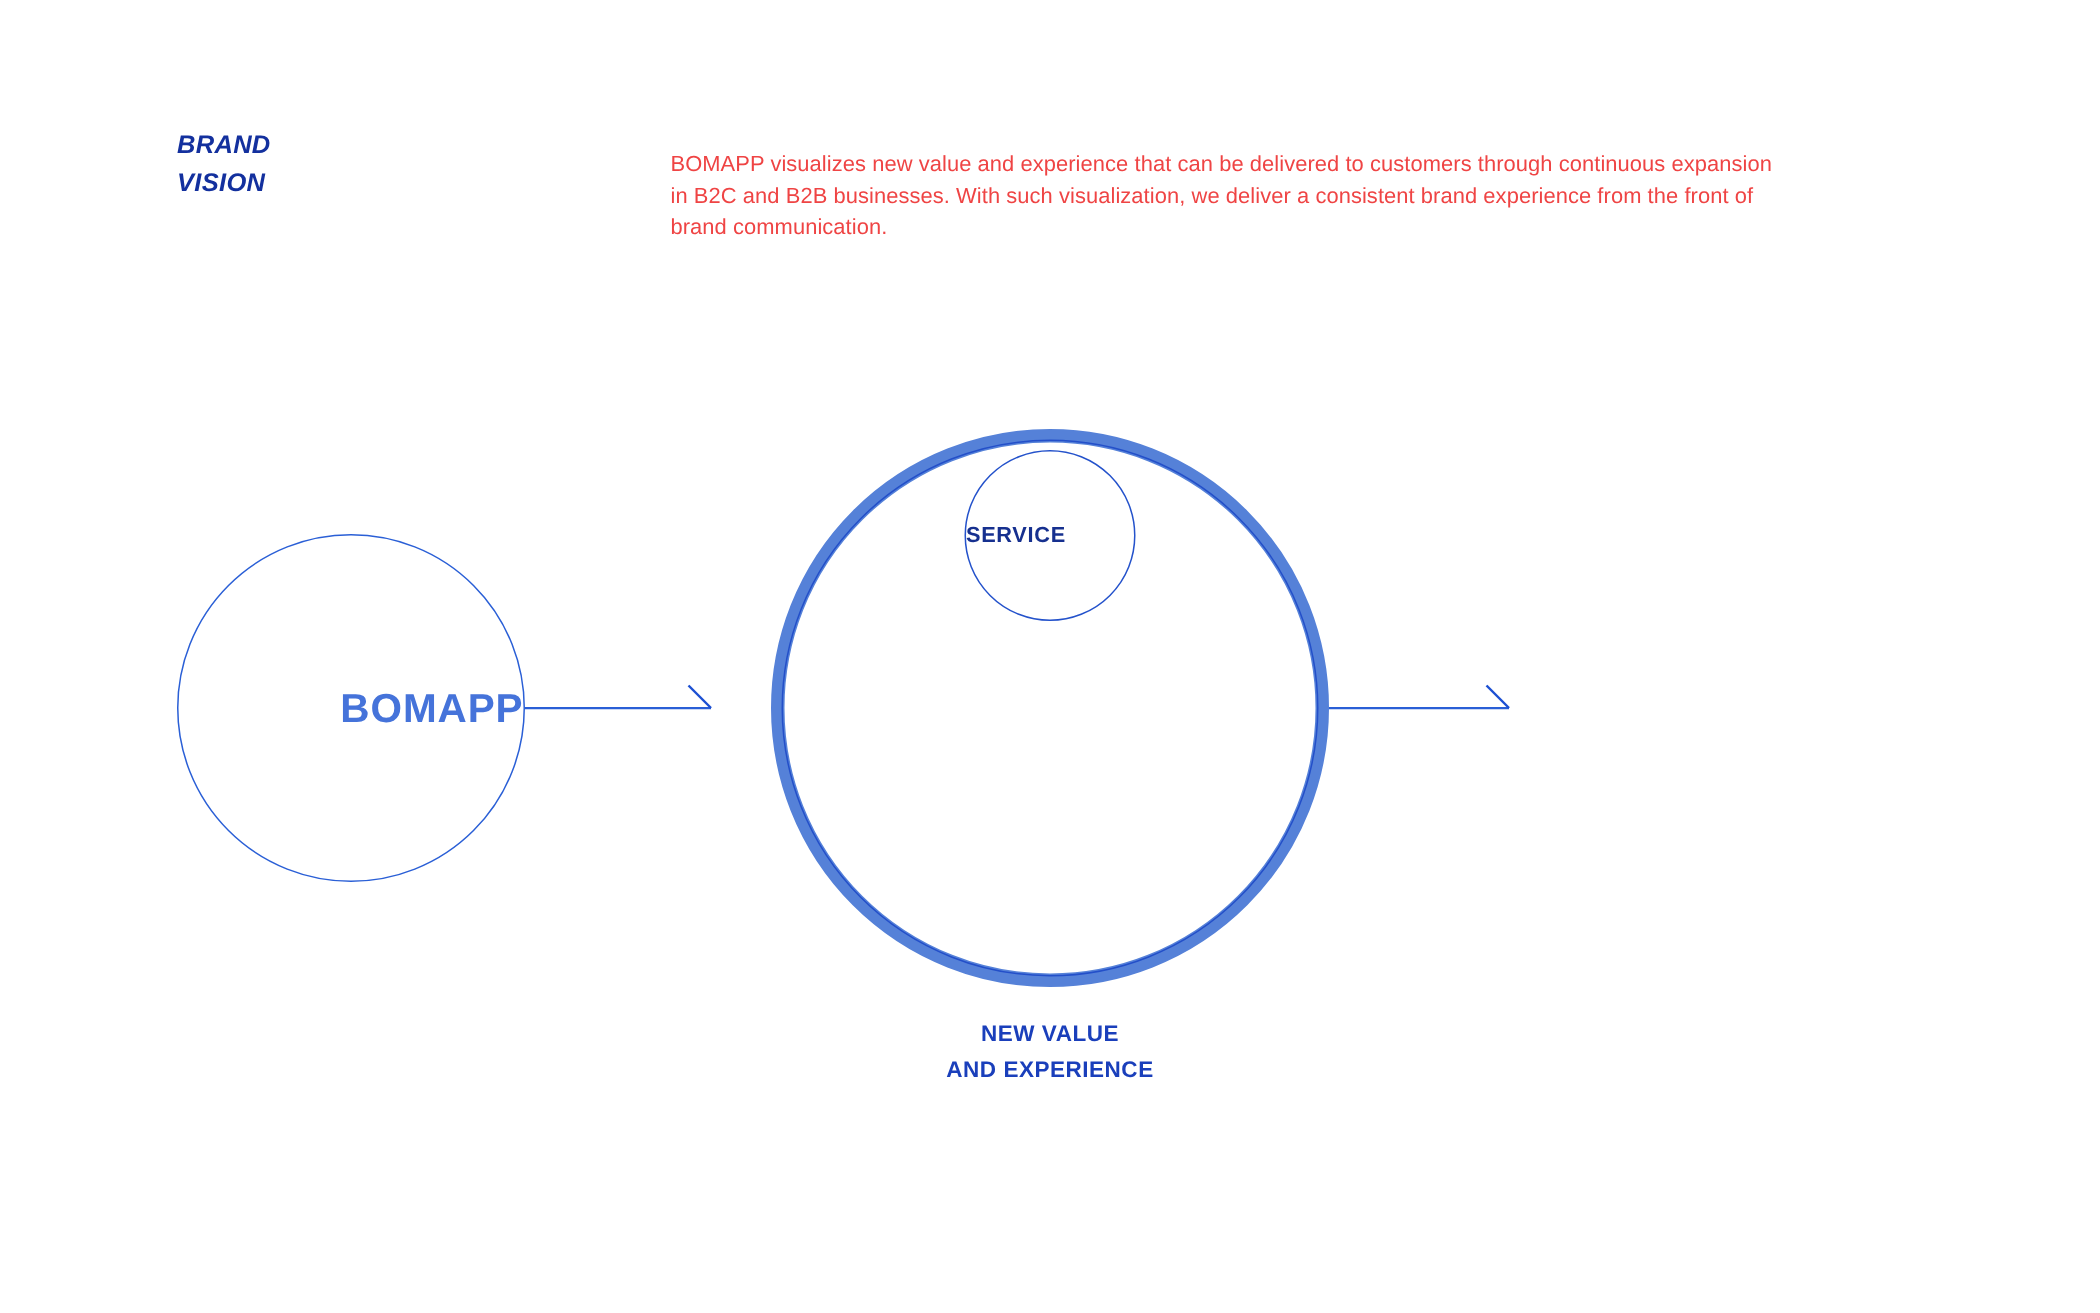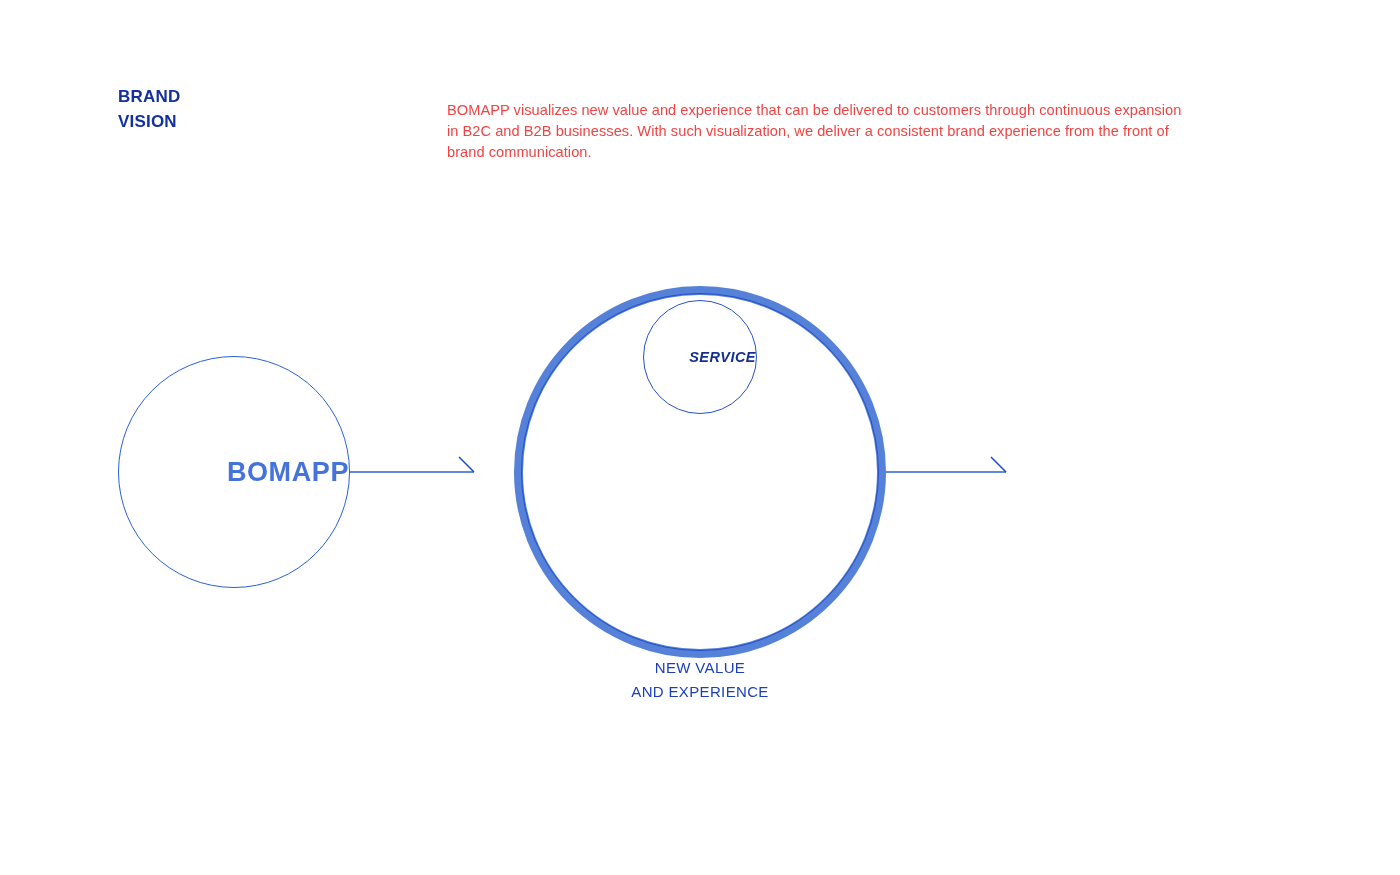--- a/index.html
+++ b/index.html
@@ -27,20 +27,21 @@
   #section-title {
     position: absolute;
     left: 118px;
     top: 84px;
     font-size: 17px;
     font-weight: bold;
     line-height: 25px;
     letter-spacing: 0.2px;
     color: #13309e;
     white-space: pre-line;
+    font-style: italic;
   }
   #intro-paragraph {
     position: absolute;
     left: 447px;
     top: 85px;
     width: 740px;
     font-size: 14.6px;
     line-height: 21px;
     color: #ef4444;
     letter-spacing: 0.05px;
@@ -126,42 +127,41 @@
   .inner-circle {
     position: absolute;
     width: 114px;
     height: 114px;
     box-sizing: border-box;
     border-radius: 50%;
     border: 1.4px solid #2452cb;
     background: #ffffff;
     display: flex;
     align-items: center;
-    justify-content: flex-end;
-    font-style: italic;
+    justify-content: flex-start;
   }
   .inner-circle .inner-label {
     font-size: 14.5px;
     font-weight: bold;
     letter-spacing: 0.45px;
     color: #16308f;
     white-space: nowrap;
   }
   #inner-service  { left: 129px; top: 14px;  }
   #inner-process  { left: 129px; top: 129px; }
   #inner-product  { left: 129px; top: 245px; }
 
   #center-caption {
     position: absolute;
     left: 514px;
-    top: 656px;
+    top: 678px;
     width: 372px;
     text-align: center;
     font-size: 15px;
-    font-weight: normal;
+    font-weight: bold;
     line-height: 24px;
     letter-spacing: 0.35px;
     color: #1a3fbb;
     white-space: pre-line;
   }
 
   
   .arrow {
     position: absolute;
     height: 42px;

